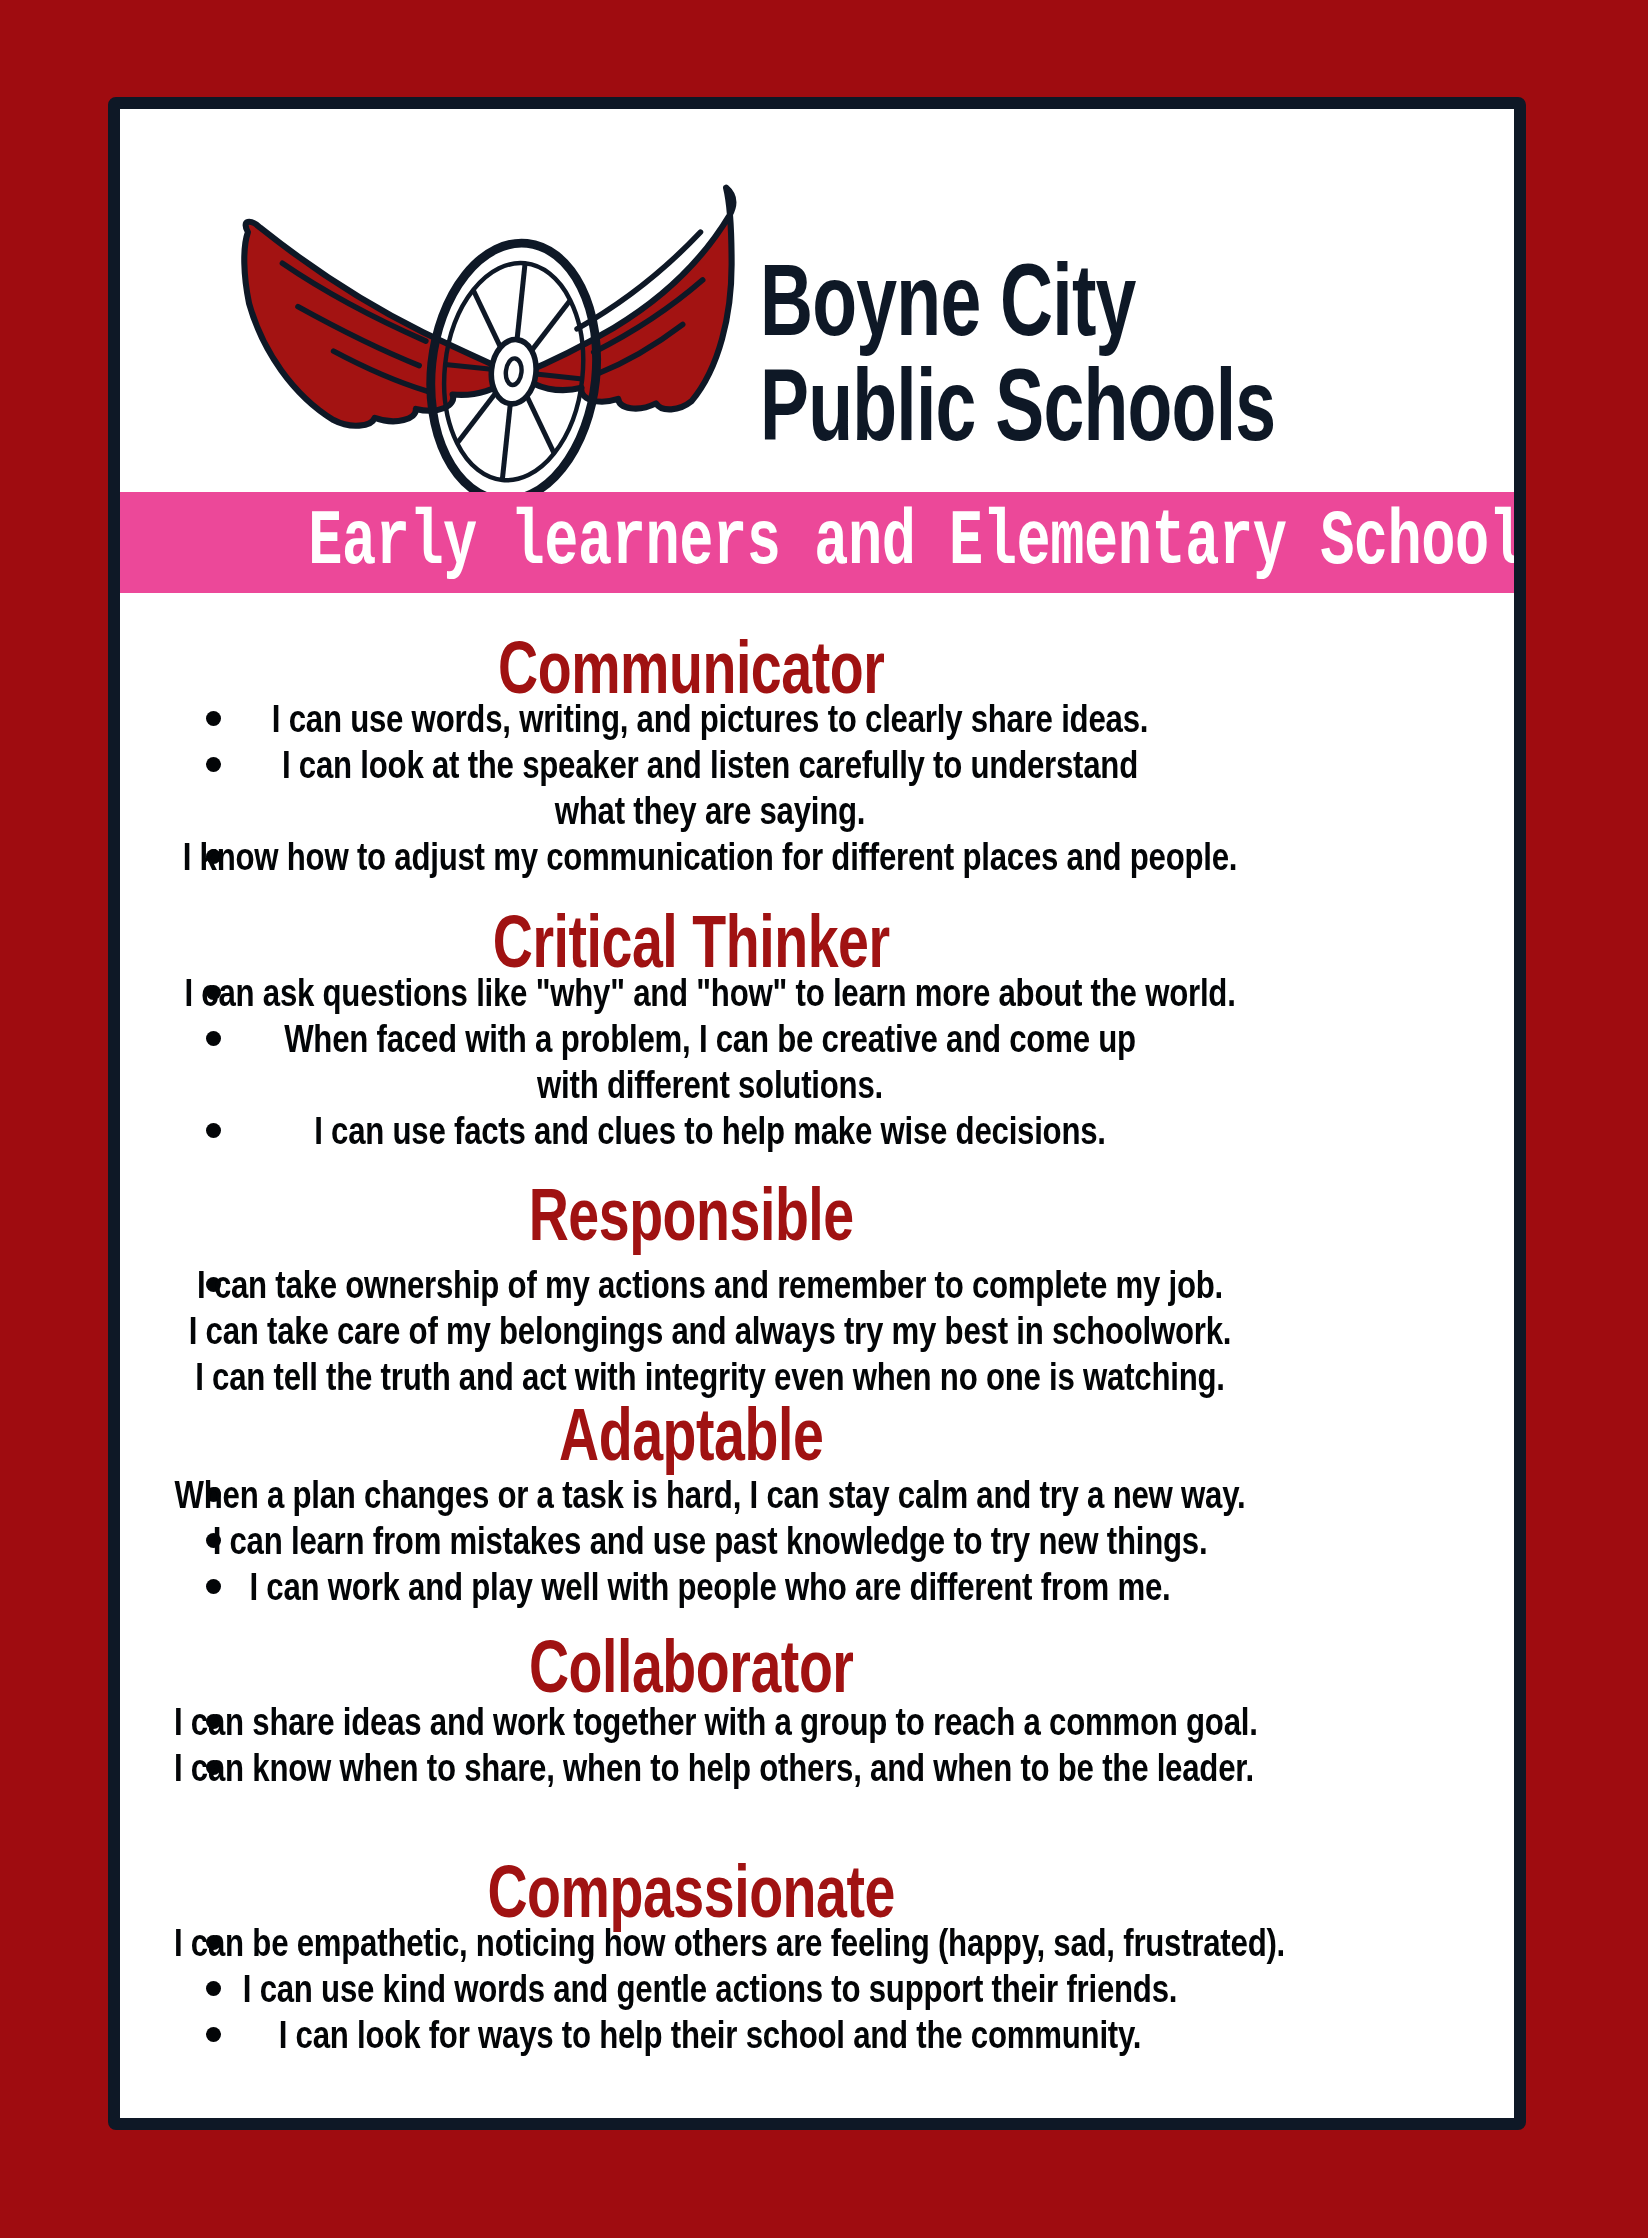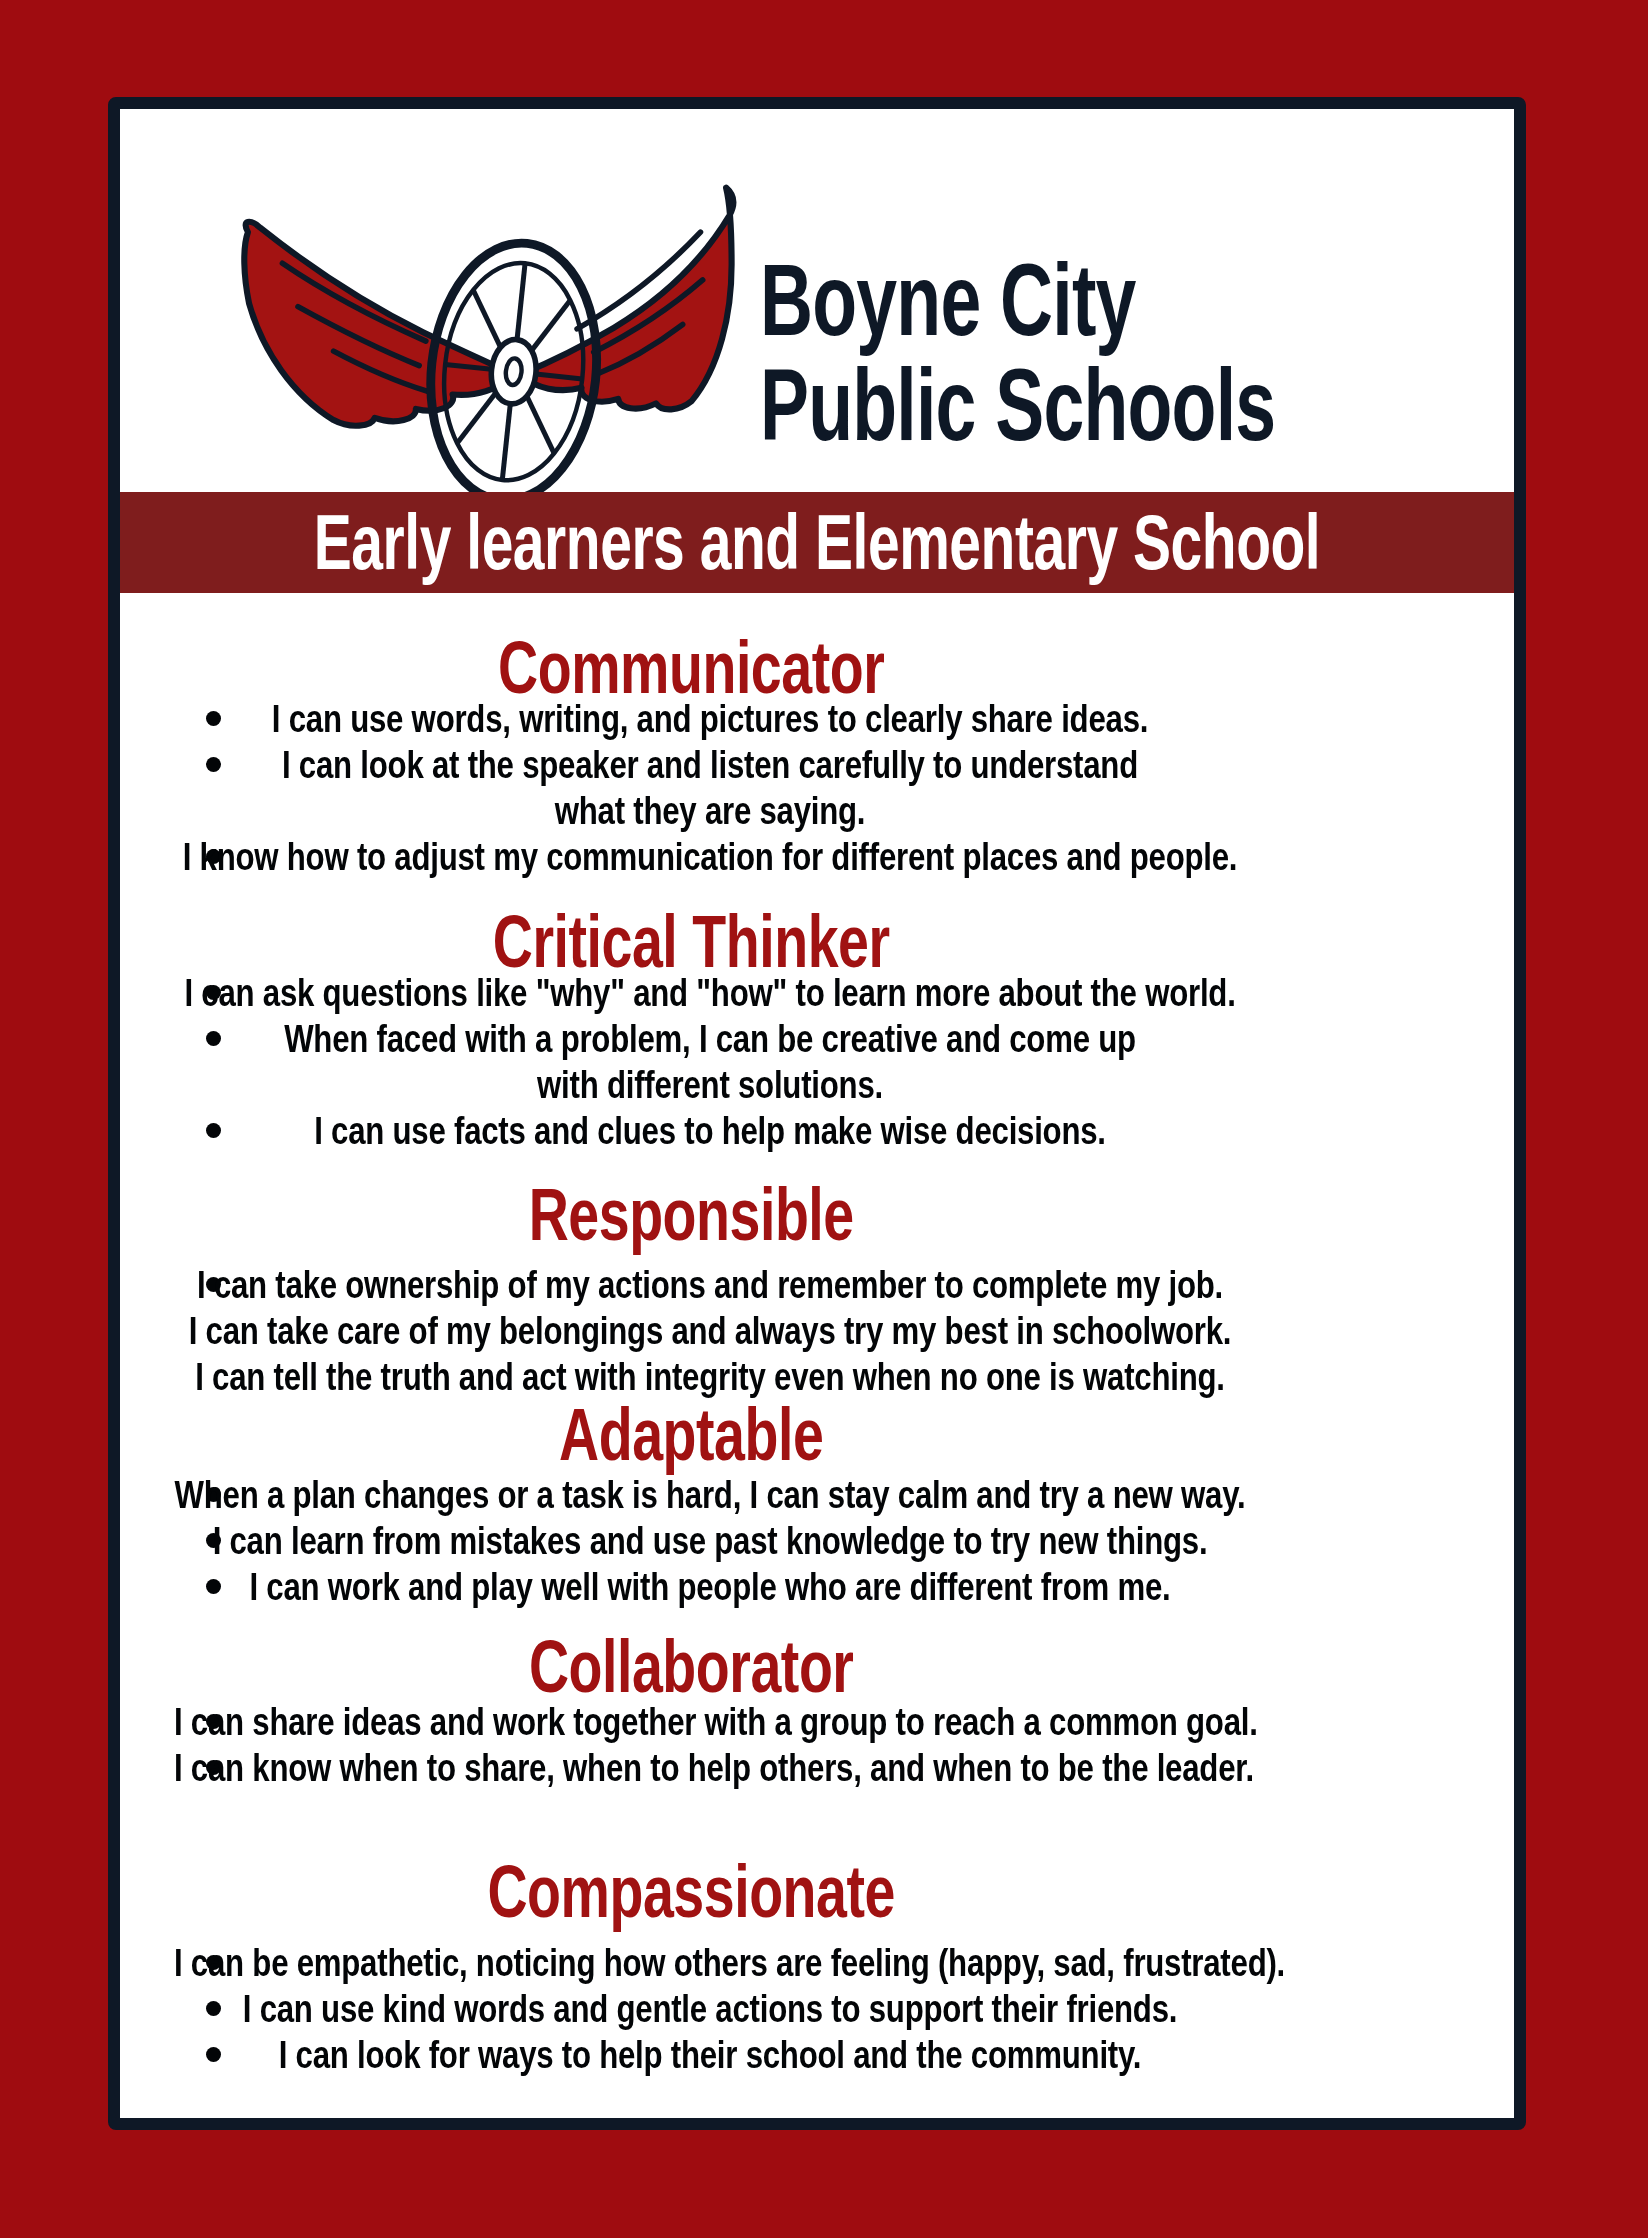--- a/index.html
+++ b/index.html
@@ -27,21 +27,22 @@
   .title{
     position:absolute;left:640px;top:139px;
     font-weight:bold;font-size:102px;line-height:105px;
     color:#0e1826;white-space:nowrap;
     transform:scaleX(0.72);transform-origin:0 0;
     letter-spacing:-1.1px;
   }
   .banner{
     position:absolute;left:0;top:383px;
     width:100%;height:101px;
-    background:#7f1d1d;
+    background:#ec4899;
+    font-family:Liberation Mono, monospace;
   }
   .banner-text{
     width:100%;text-align:center;
     font-weight:bold;font-size:78px;line-height:101px;
     color:#ffffff;white-space:nowrap;
     transform:scaleX(0.73);transform-origin:50% 0;
     letter-spacing:-0.6px;
   }
   
   .sec{position:absolute;left:0;right:0;text-align:center;}
@@ -209,21 +210,21 @@
     <div class="item">
       <span class="dot"></span>
       <div class="itext">
         <div>I can know when to share, when to help others, and when to be the leader.</div>
       </div>
     </div>
   </section>
 
   <section class="sec" style="top:1750px">
     <h2 class="h">Compassionate</h2>
-    <div class="item" style="margin-top:20px">
+    <div class="item" style="margin-top:0">
       <span class="dot"></span>
       <div class="itext">
         <div>I can be empathetic, noticing how others are feeling (happy, sad, frustrated).</div>
       </div>
     </div>
     <div class="item">
       <span class="dot"></span>
       <div class="itext">
         <div>I can use kind words and gentle actions to support their friends.</div>
       </div>

